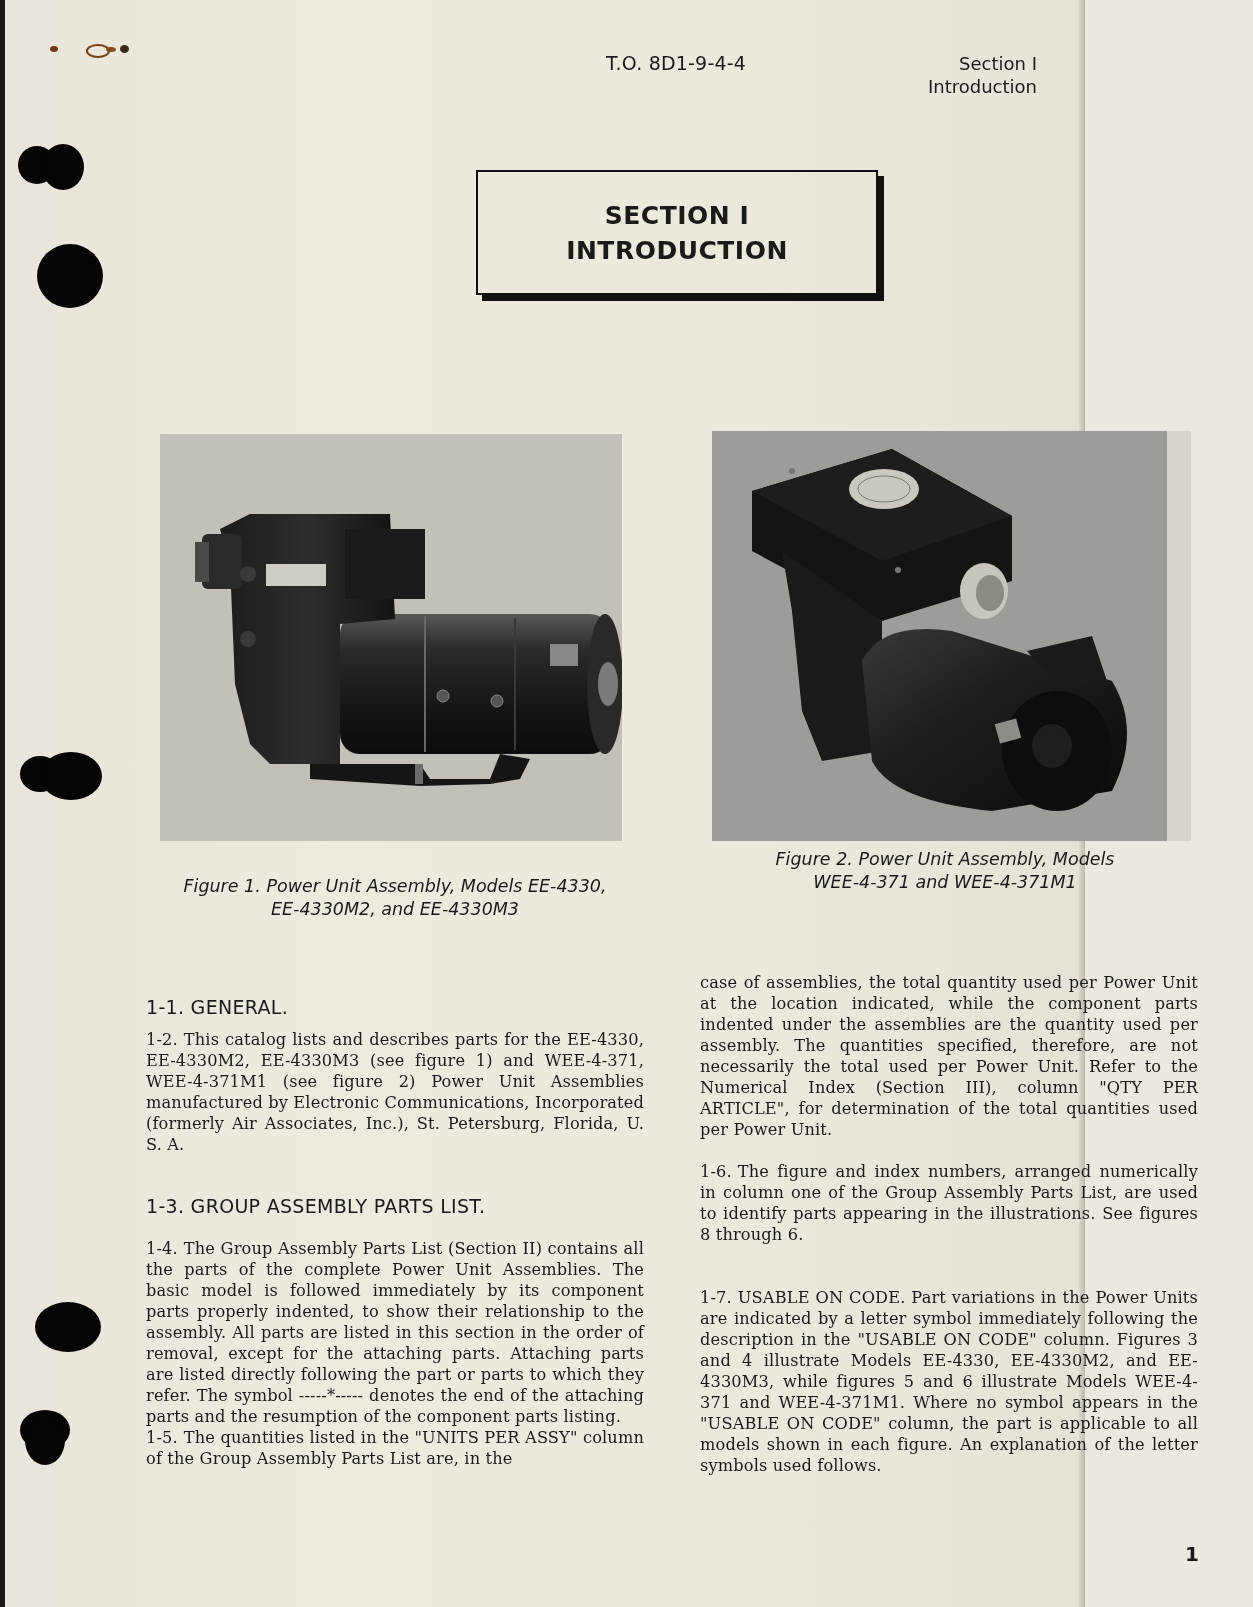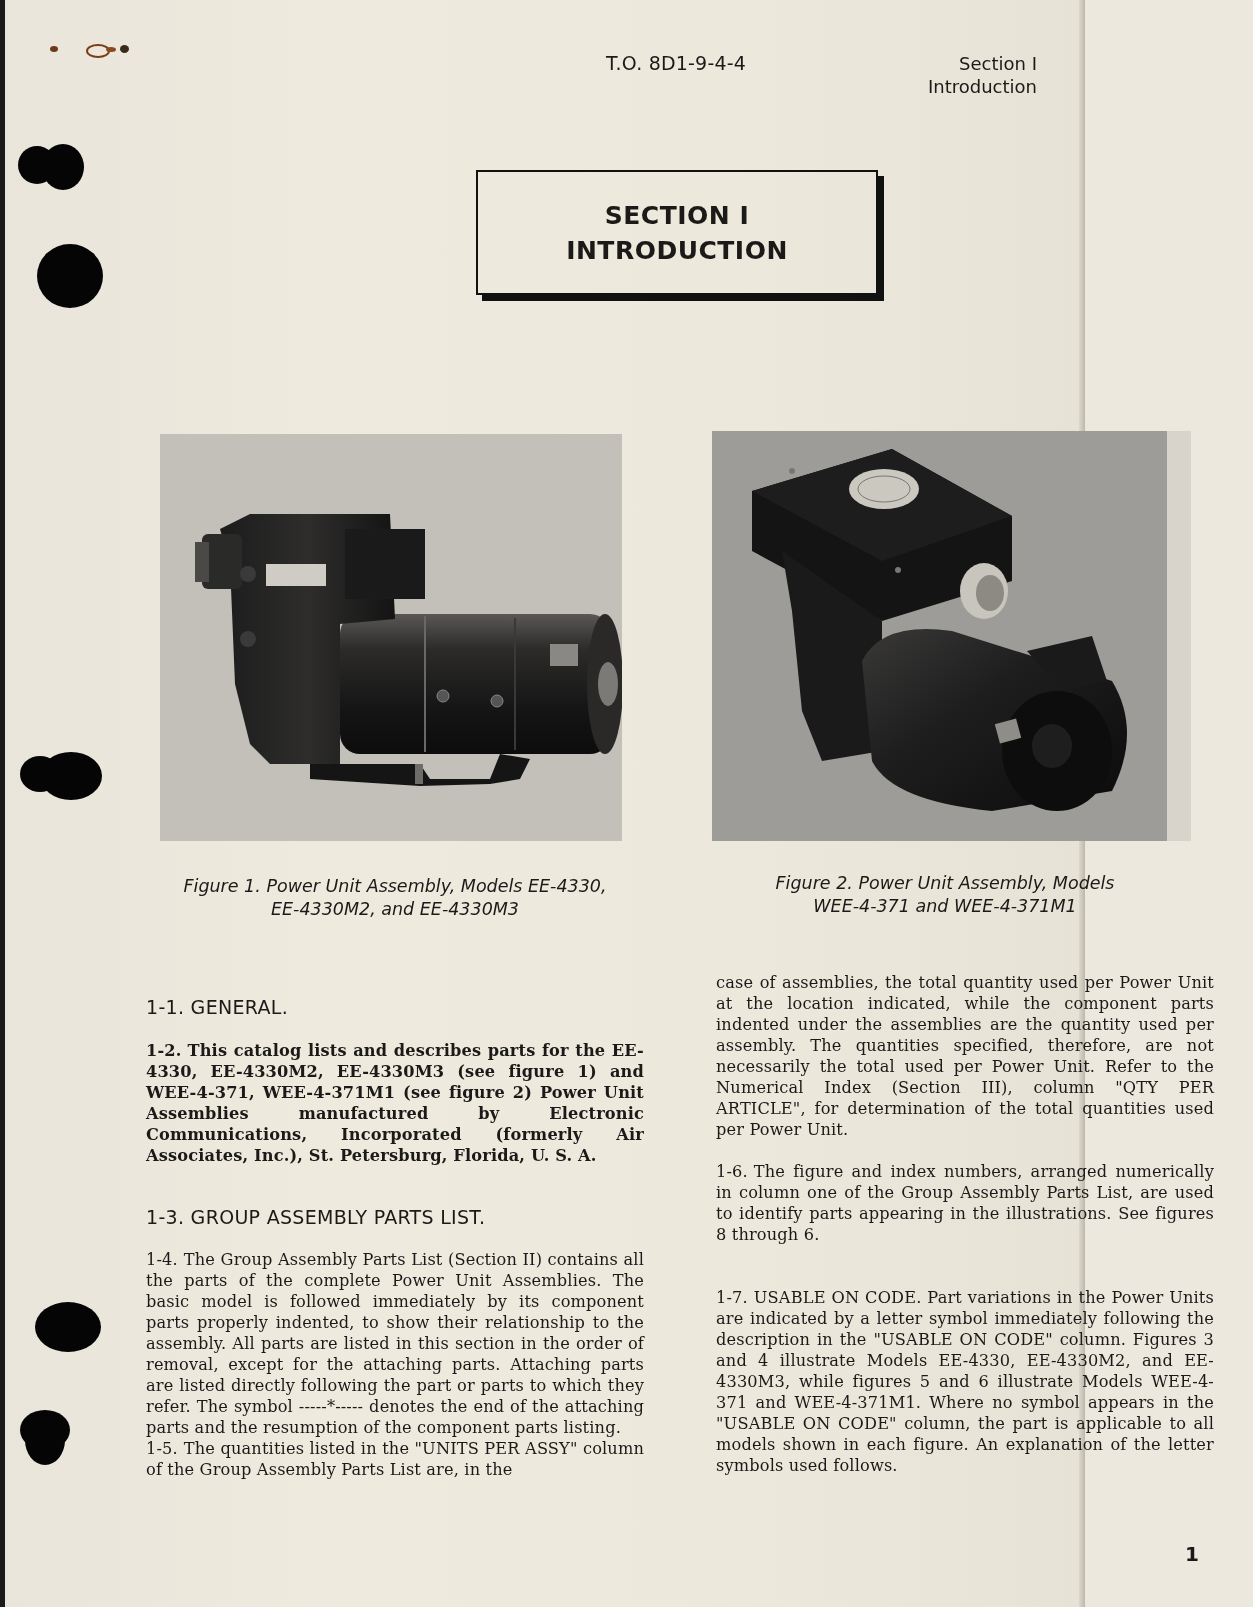--- a/index.html
+++ b/index.html
@@ -51,25 +51,25 @@
       position: absolute; overflow: hidden;
     }
     .photo1 { left: 160px; top: 434px; width: 462px; height: 407px; background: #c3c0b9; }
     .photo2 { left: 712px; top: 431px; width: 479px; height: 410px; background: #9e9c98; }
 
     .caption {
       position: absolute; font-family: "DejaVu Sans", sans-serif; font-style: italic;
       font-size: 17.5px; line-height: 23px; text-align: center;
     }
     .cap1 { left: 160px; top: 875px; width: 470px; }
-    .cap2 { left: 735px; top: 872px; width: 420px; }
+    .cap2 { left: 735px; top: 848px; width: 420px; }
 
     .col { position: absolute; width: 498px; }
     .col-left { left: 146px; top: 995px; }
-    .col-right { left: 700px; top: 995px; margin-left: 16px; }
+    .col-right { left: 700px; top: 995px; }
 
     .heading {
       font-family: "DejaVu Sans", sans-serif; font-weight: normal; font-size: 19px;
       letter-spacing: 0.3px; margin: 0; line-height: 24px;
     }
     .para {
       font-size: 16.2px; line-height: 21px; text-align: justify; margin: 0;
       letter-spacing: 0.15px;
     }
     .para .lbl { margin-right: 6px; }
@@ -188,21 +188,21 @@
     <div>Figure 1.  Power Unit Assembly, Models EE-4330,</div>
     <div>EE-4330M2, and EE-4330M3</div>
   </div>
   <div class="caption cap2">
     <div>Figure 2.  Power Unit Assembly, Models</div>
     <div>WEE-4-371 and WEE-4-371M1</div>
   </div>
 
   <div class="col col-left">
     <h2 class="heading">1-1.  GENERAL.</h2>
-    <p class="para" style="margin-top:21px;font-weight:bold;">
+    <p class="para" style="margin-top:10px;">
       <span class="lbl">1-2.</span><span>This catalog lists and describes parts for the EE-4330, EE-4330M2, EE-4330M3 (see figure 1) and WEE-4-371, WEE-4-371M1 (see figure 2) Power Unit Assemblies manufactured by Electronic Communications, Incorporated (formerly Air Associates, Inc.), St. Petersburg, Florida, U. S. A.</span>
     </p>
     <h2 class="heading" style="margin-top:39px;">1-3.  GROUP ASSEMBLY PARTS LIST.</h2>
     <p class="para" style="margin-top:20px;">
       <span class="lbl">1-4.</span><span>The Group Assembly Parts List (Section II) contains all the parts of the complete Power Unit Assemblies. The basic model is followed immediately by its component parts properly indented, to show their relationship to the assembly. All parts are listed in this section in the order of removal, except for the attaching parts. Attaching parts are listed directly following the part or parts to which they refer. The symbol -----*----- denotes the end of the attaching parts and the resumption of the component parts listing.</span>
     </p>
     <p class="para" style="">
       <span class="lbl">1-5.</span><span>The quantities listed in the "UNITS PER ASSY" column of the Group Assembly Parts List are, in the</span>
     </p>
   </div>

